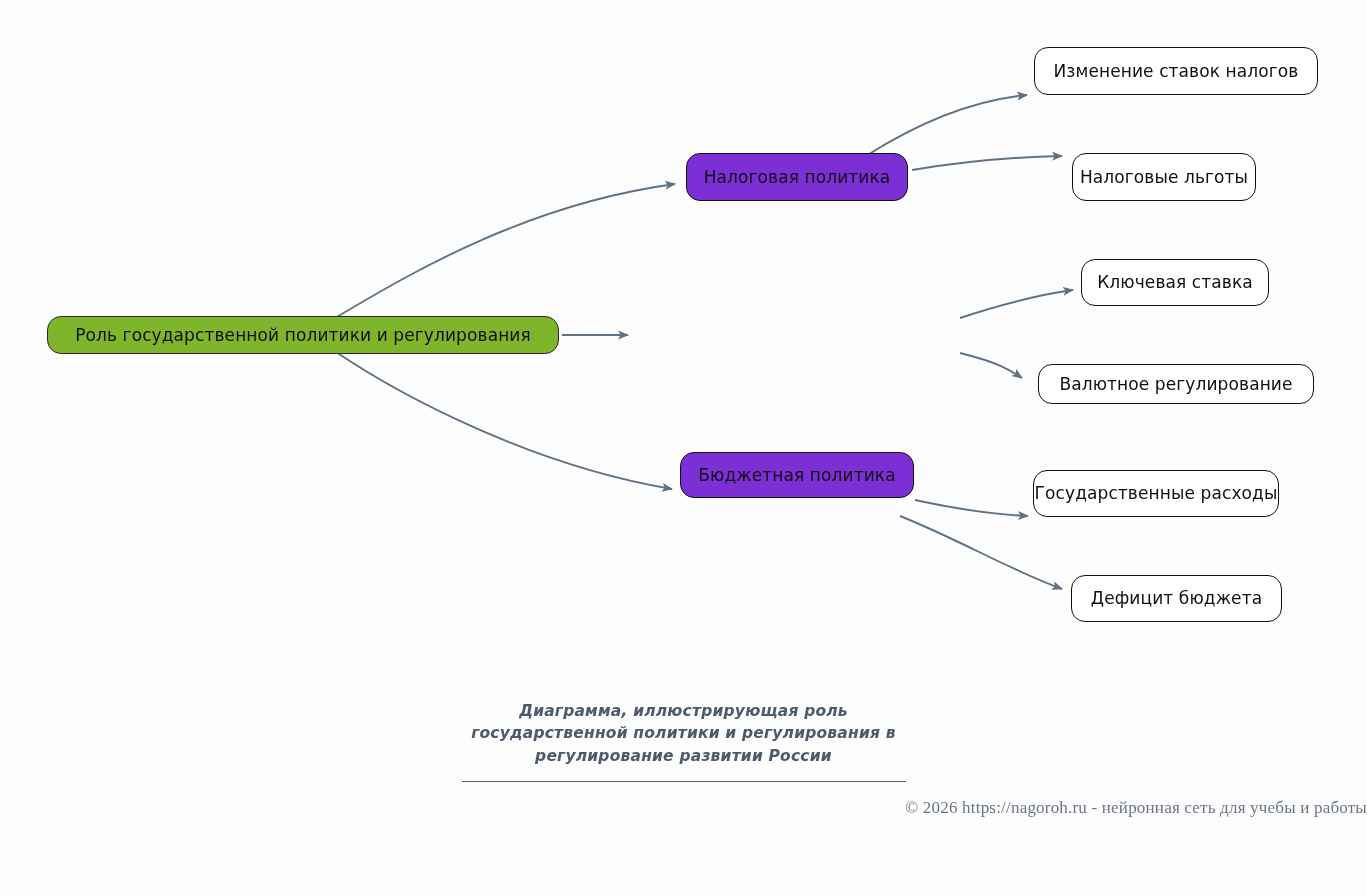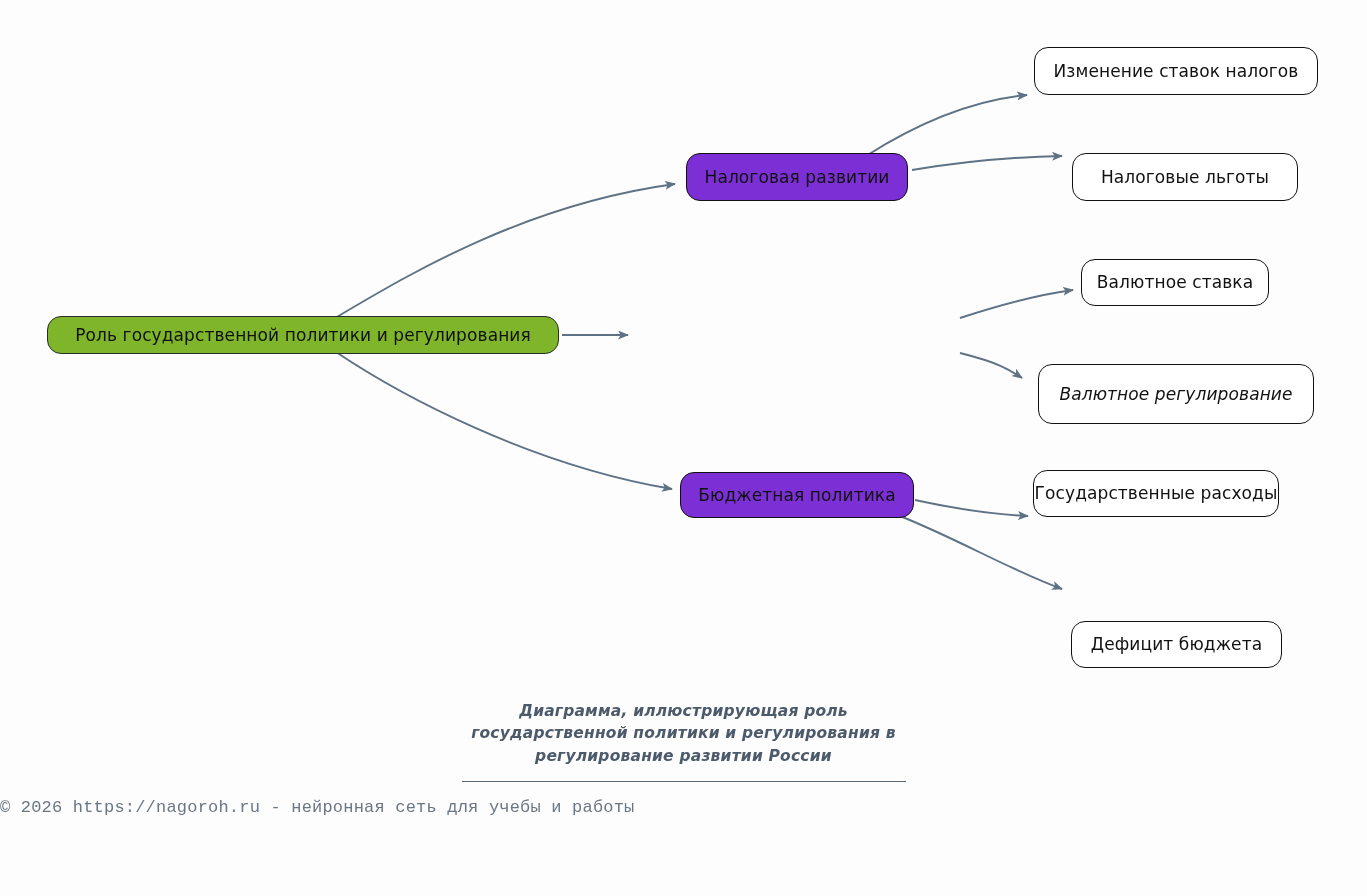--- a/index.html
+++ b/index.html
@@ -89,22 +89,22 @@
     height: 1px;
     background: #5b6775;
     margin: 14px auto 0 auto;
   }
 
   .footer-text {
     position: absolute;
     left: 0;
     top: 798px;
     width: 1367px;
-    text-align: left;
-    font-family: Liberation Mono, monospace;
+    text-align: right;
+    font-family: Liberation Serif, serif;
     font-size: 17px;
     color: #6b7684;
     letter-spacing: 0.2px;
   }
 </style>
 </head>
 <body>
 
 <div id="diagram-canvas">
 
@@ -129,49 +129,49 @@
       <path d="M915,500 C970,512 1005,515 1028,516"></path>
       <path d="M900,516 C960,540 1010,570 1062,589"></path>
     </g>
   </svg>
 
   <div class="node node-root" style="left:47px; top:316px; width:512px; height:38px;">
     <span>Роль государственной политики и регулирования</span>
   </div>
 
   <div class="node node-branch" style="left:686px; top:153px; width:222px; height:48px;">
-    <span>Налоговая развитии</span>
+    <span>Налоговая политика</span>
   </div>
 
 
-  <div class="node node-branch" style="left:680px; top:472px; width:234px; height:46px;">
+  <div class="node node-branch" style="left:680px; top:452px; width:234px; height:46px;">
     <span>Бюджетная политика</span>
   </div>
 
   <div class="node node-leaf" style="left:1034px; top:47px; width:284px; height:48px;">
     <span>Изменение ставок налогов</span>
   </div>
 
-  <div class="node node-leaf" style="left:1072px; top:153px; width:226px; height:48px;">
+  <div class="node node-leaf" style="left:1072px; top:153px; width:184px; height:48px;">
     <span>Налоговые льготы</span>
   </div>
 
   <div class="node node-leaf" style="left:1081px; top:259px; width:188px; height:47px;">
-    <span>Валютное ставка</span>
+    <span>Ключевая ставка</span>
   </div>
 
-  <div class="node node-leaf" style="left:1038px; top:364px; width:276px; height:60px;font-style:italic;">
+  <div class="node node-leaf" style="left:1038px; top:364px; width:276px; height:40px;">
     <span>Валютное регулирование</span>
   </div>
 
   <div class="node node-leaf" style="left:1033px; top:470px; width:246px; height:47px;">
     <span>Государственные расходы</span>
   </div>
 
-  <div class="node node-leaf" style="left:1071px; top:575px; width:211px; height:47px;margin-top:46px;">
+  <div class="node node-leaf" style="left:1071px; top:575px; width:211px; height:47px;">
     <span>Дефицит бюджета</span>
   </div>
 
   <div class="caption-block">
     <div class="caption-title">
       <div>Диаграмма, иллюстрирующая роль</div>
       <div>государственной политики и регулирования в</div>
       <div>регулирование развитии России</div>
     </div>
     <div class="caption-divider"></div>

